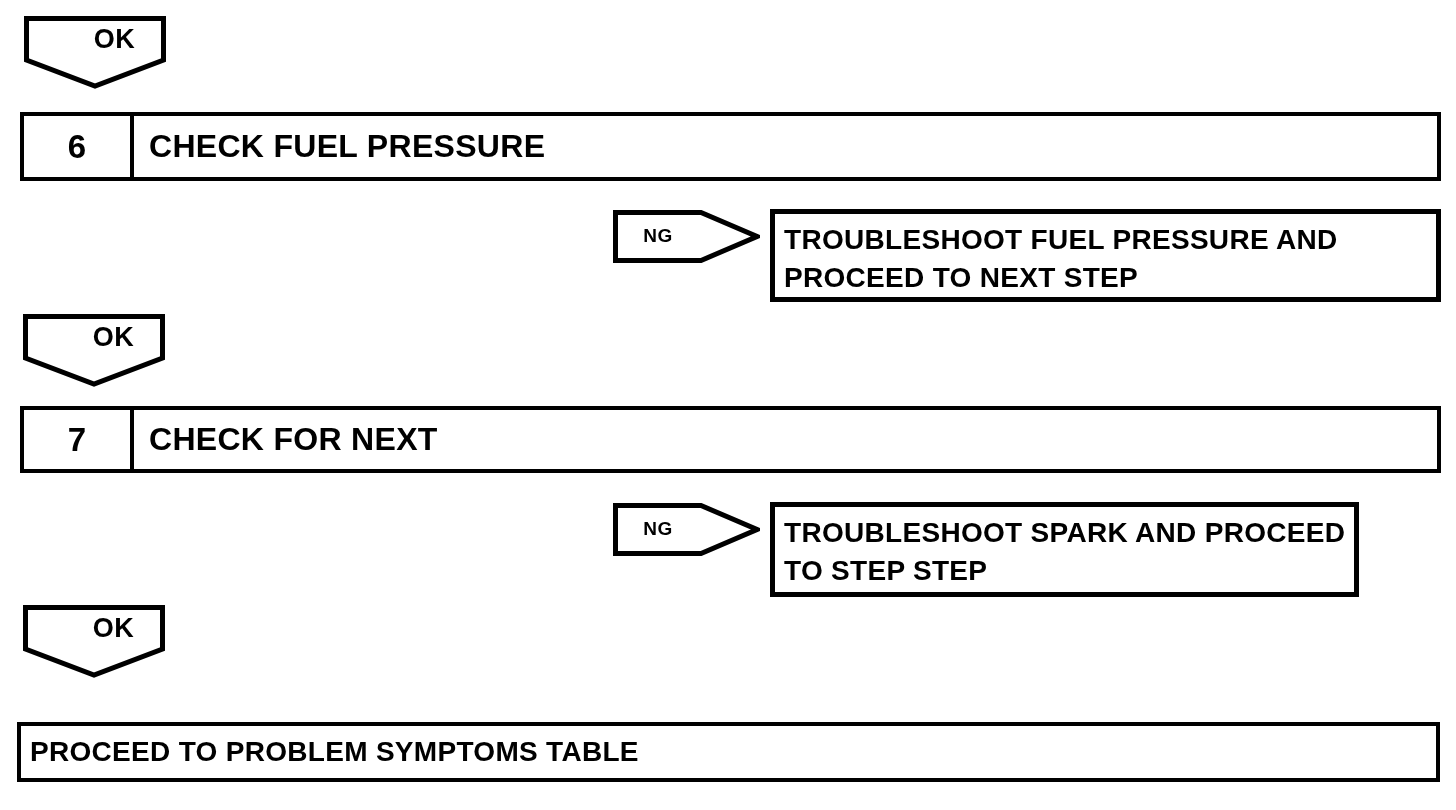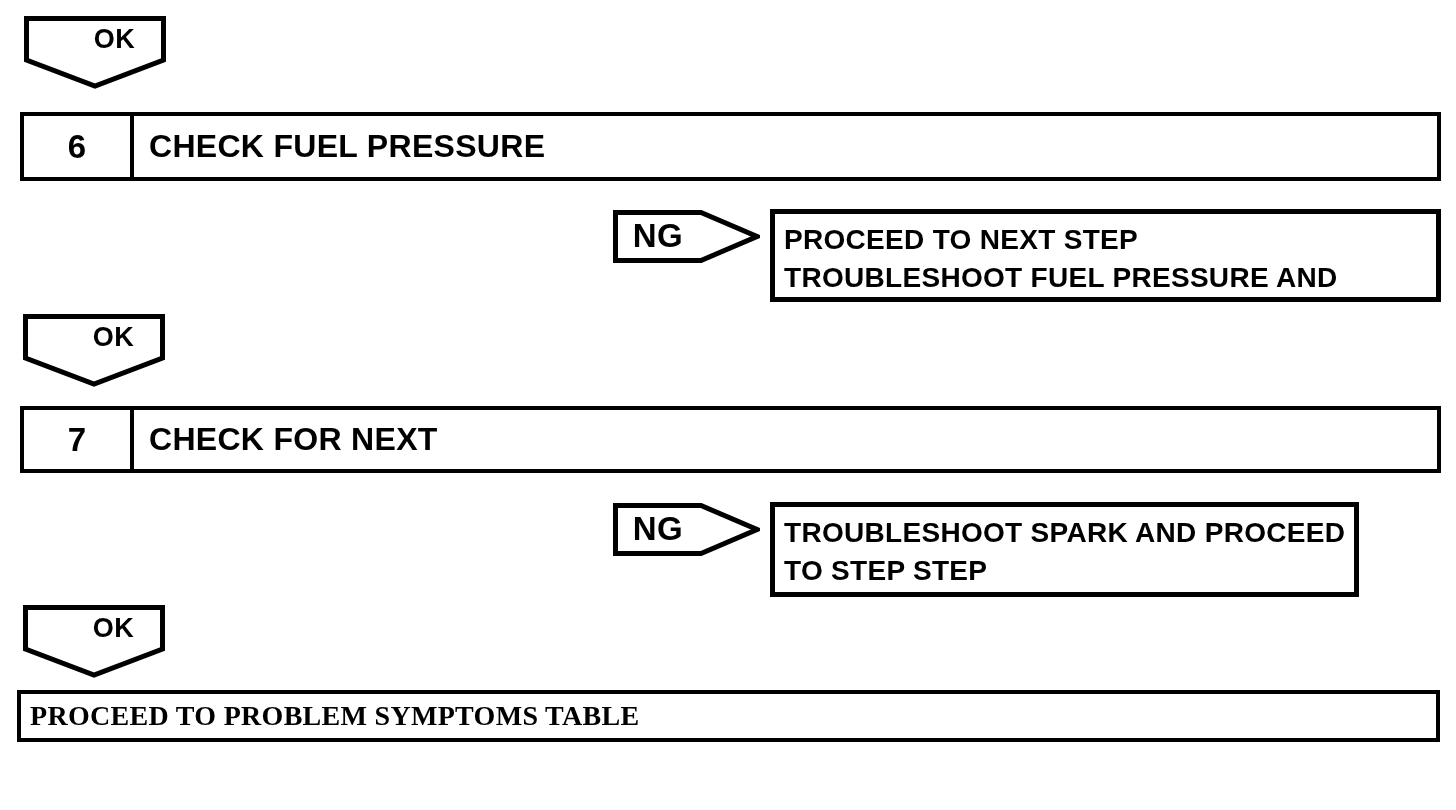--- a/index.html
+++ b/index.html
@@ -47,21 +47,21 @@
     letter-spacing: 0.3px;
     border-radius: 25px;
   }
 
   
   .ng-marker { width: 147px; height: 53px; }
   .ng-marker svg { display: block; width: 100%; height: 100%; }
   .ng-label {
     position: absolute; top: 0; left: 0;
     width: 90px; height: 53px; line-height: 52px;
-    text-align: center; font-weight: bold; font-size: 33px;
+    text-align: center; font-weight: bold; font-size: 19px;
     letter-spacing: 0.5px;
   }
 
   
   .result-box {
     border: 5px solid #000;
     background: #fff;
     padding: 7px 8px 0 9px;
     font-weight: bold; font-size: 28px; line-height: 38px;
     letter-spacing: 0.3px;
@@ -95,22 +95,22 @@
     <div class="step-title">CHECK FUEL PRESSURE</div>
   </div>
 
   <div class="abs ng-marker" style="left:613px; top:210px;">
     <svg viewBox="0 0 147 53">
       <polygon points="2.5,2.5 88,2.5 144,26.5 88,50.5 2.5,50.5" fill="#ffffff" stroke-width="5" stroke-linejoin="miter" stroke="#000000"></polygon>
     </svg>
     <span class="ng-label">NG</span>
   </div>
   <div class="abs result-box" style="left:770px; top:209px; width:671px; height:93px;">
+    <span class="result-line">TROUBLESHOOT FUEL PRESSURE AND</span>
     <span class="result-line">PROCEED TO NEXT STEP</span>
-    <span class="result-line">TROUBLESHOOT FUEL PRESSURE AND</span>
   </div>
 
   <div class="abs ok-marker" style="left:23px; top:314px;">
     <svg viewBox="0 0 142 73">
       <polygon points="2.5,2.5 139.5,2.5 139.5,44 71,70 2.5,44" fill="#ffffff" stroke-width="5" stroke-linejoin="miter" stroke="#000000"></polygon>
     </svg>
     <span class="ok-label">OK</span>
   </div>
 
   <div class="abs step-box" style="left:20px; top:406px; width:1421px; height:67px;">
@@ -129,17 +129,17 @@
     <span class="result-line">TO STEP STEP</span>
   </div>
 
   <div class="abs ok-marker" style="left:23px; top:605px;">
     <svg viewBox="0 0 142 73">
       <polygon points="2.5,2.5 139.5,2.5 139.5,44 71,70 2.5,44" fill="#ffffff" stroke-width="5" stroke-linejoin="miter" stroke="#000000"></polygon>
     </svg>
     <span class="ok-label">OK</span>
   </div>
 
-  <div class="abs final-box" style="left:17px; top:690px; width:1423px; height:52px;font-family:Liberation Serif, serif;">
+  <div class="abs final-box" style="left:17px; top:722px; width:1423px; height:60px;">
     <span>PROCEED TO PROBLEM SYMPTOMS TABLE</span>
   </div>
 
 </div>
 
 </body></html>

